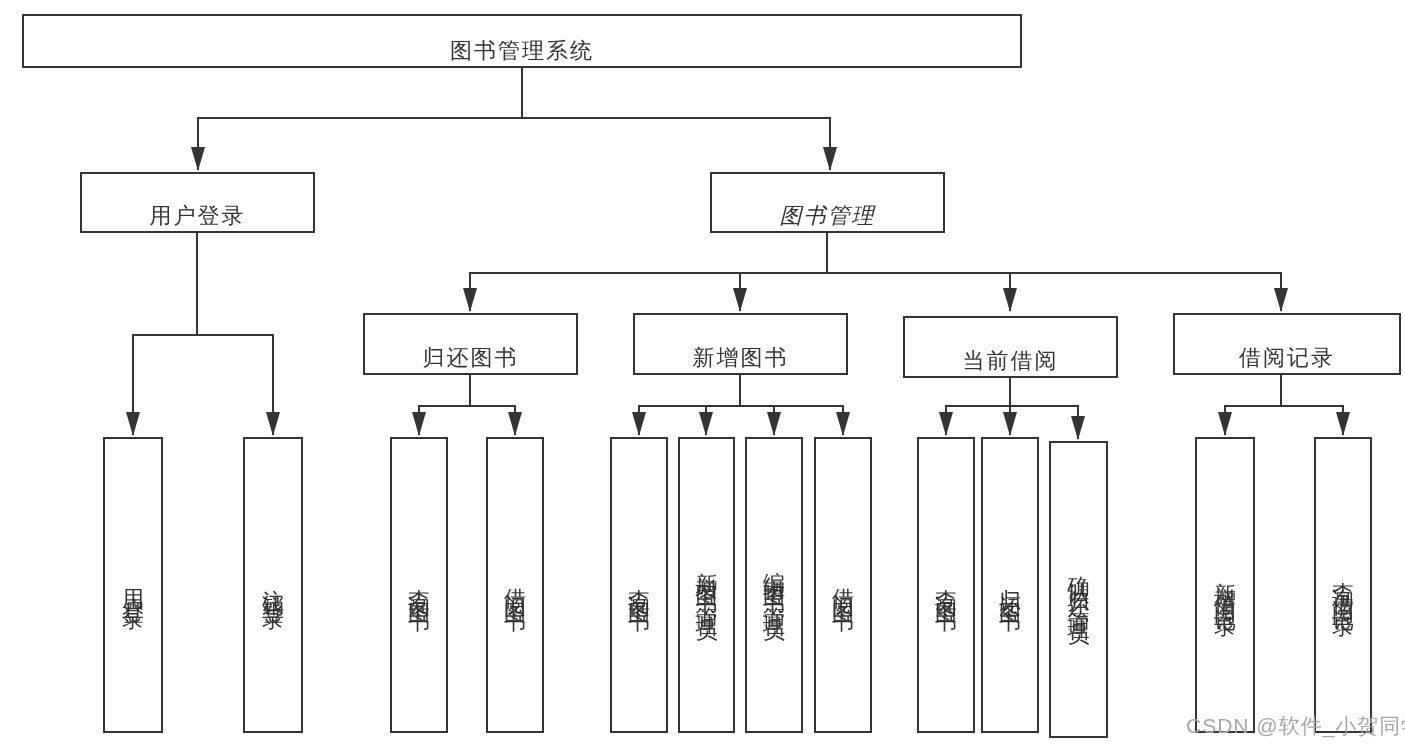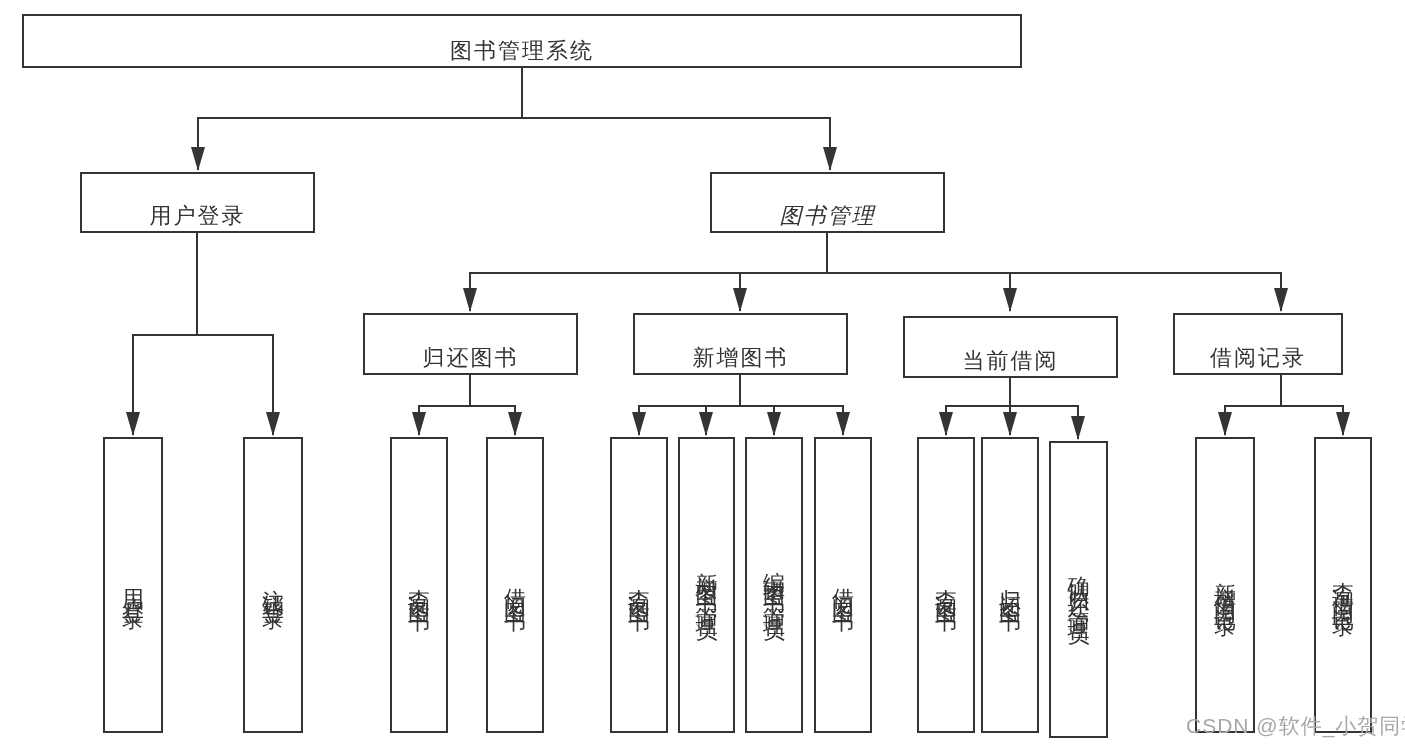--- a/index.html
+++ b/index.html
@@ -39,21 +39,21 @@
     white-space:nowrap;
   }
   
   #box-root        {left:22px;  top:14px;  width:1000px; height:54px;}
   #box-user-login  {left:80px;  top:172px; width:235px;  height:61px;}
   #box-book-mgmt   {left:710px; top:172px; width:235px;  height:61px;font-style:italic;}
 
   #box-new-rec     {left:363px; top:313px; width:215px;  height:62px;}
   #box-borrow      {left:633px; top:313px; width:215px;  height:62px;}
   #box-current     {left:903px; top:316px; width:215px;  height:62px;}
-  #box-records     {left:1173px;top:313px; width:170px;  height:62px;}
+  #box-records     {left:1173px;top:313px; width:228px;  height:62px;}
 
   .leaf{top:437px;height:296px;}
   #leaf-login      {left:103px; width:60px;}
   #leaf-logout     {left:243px; width:60px;}
   #leaf-rec-query  {left:390px; width:58px;}
   #leaf-rec-borrow {left:486px; width:58px;}
   #leaf-bb-query   {left:610px; width:58px;}
   #leaf-bb-add     {left:678px; width:57px;}
   #leaf-bb-edit    {left:745px; width:58px;}
   #leaf-bb-borrow  {left:814px; width:58px;}

